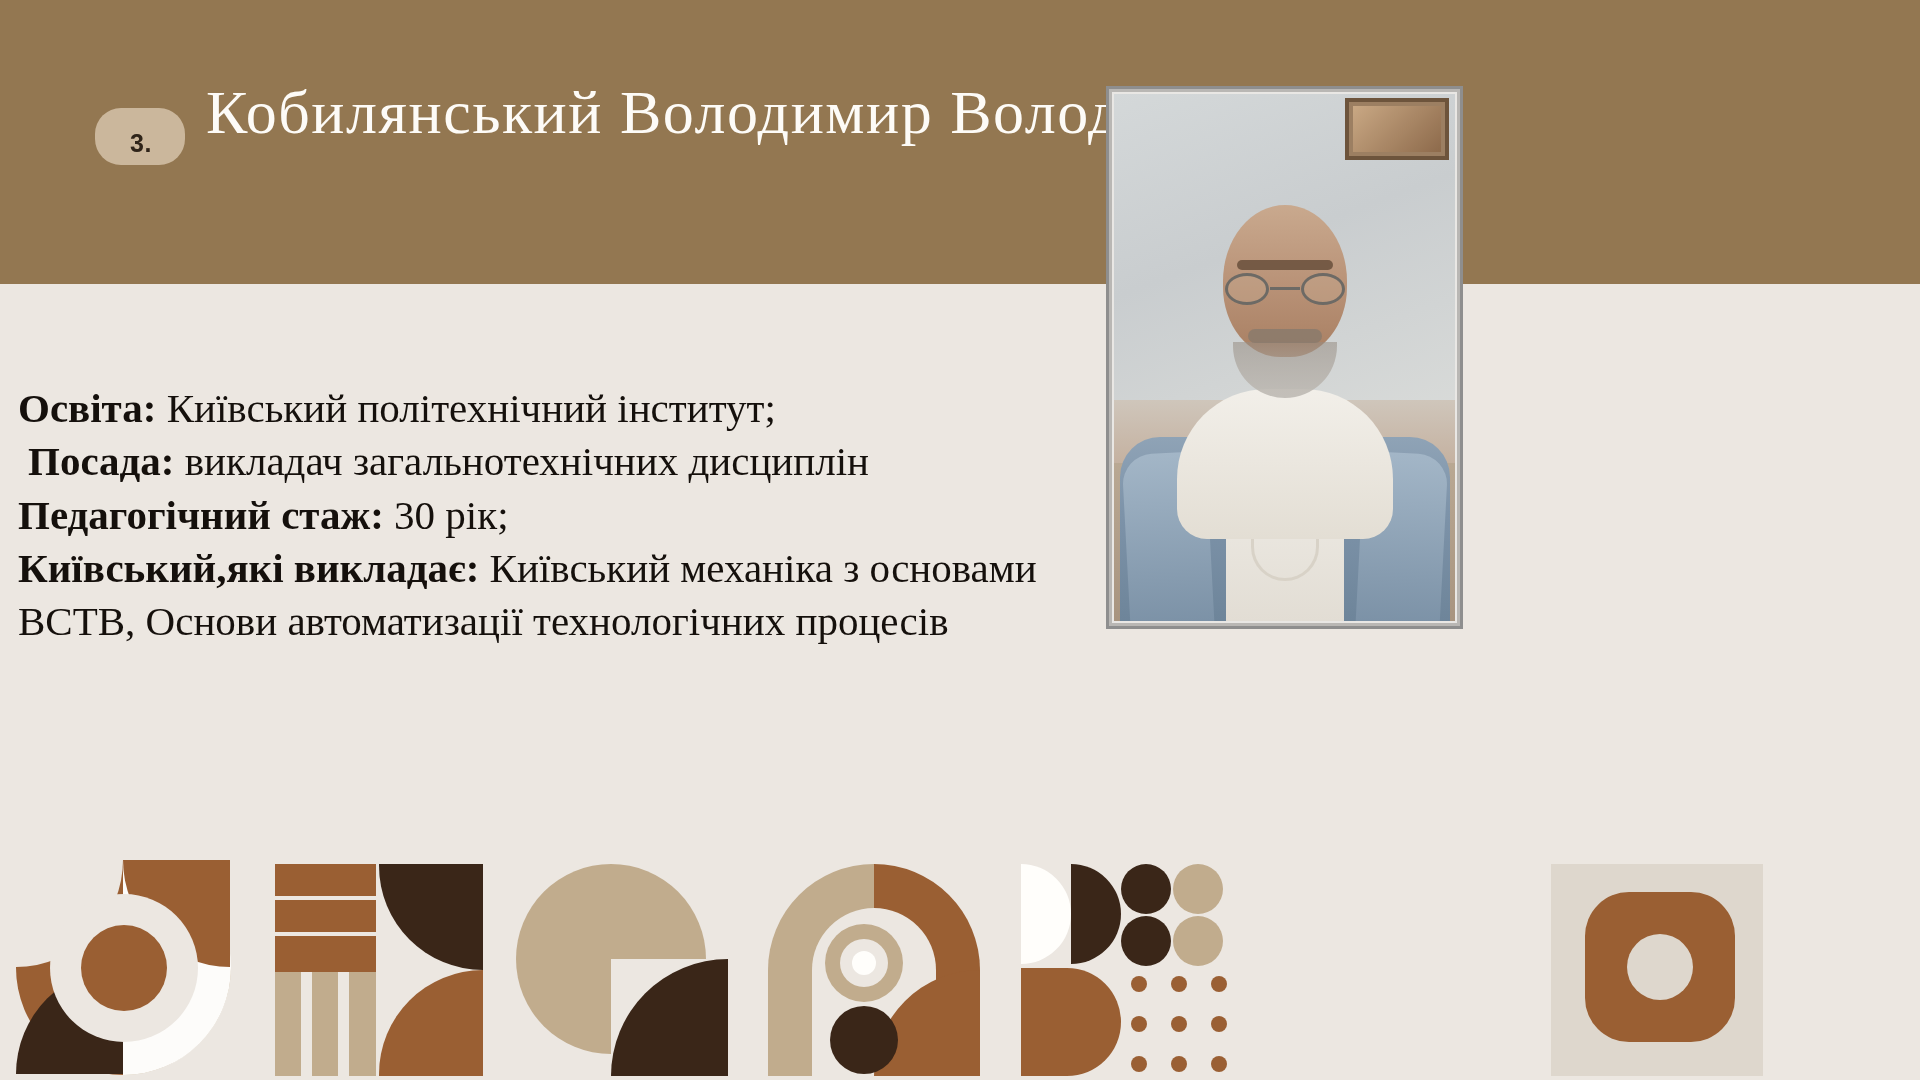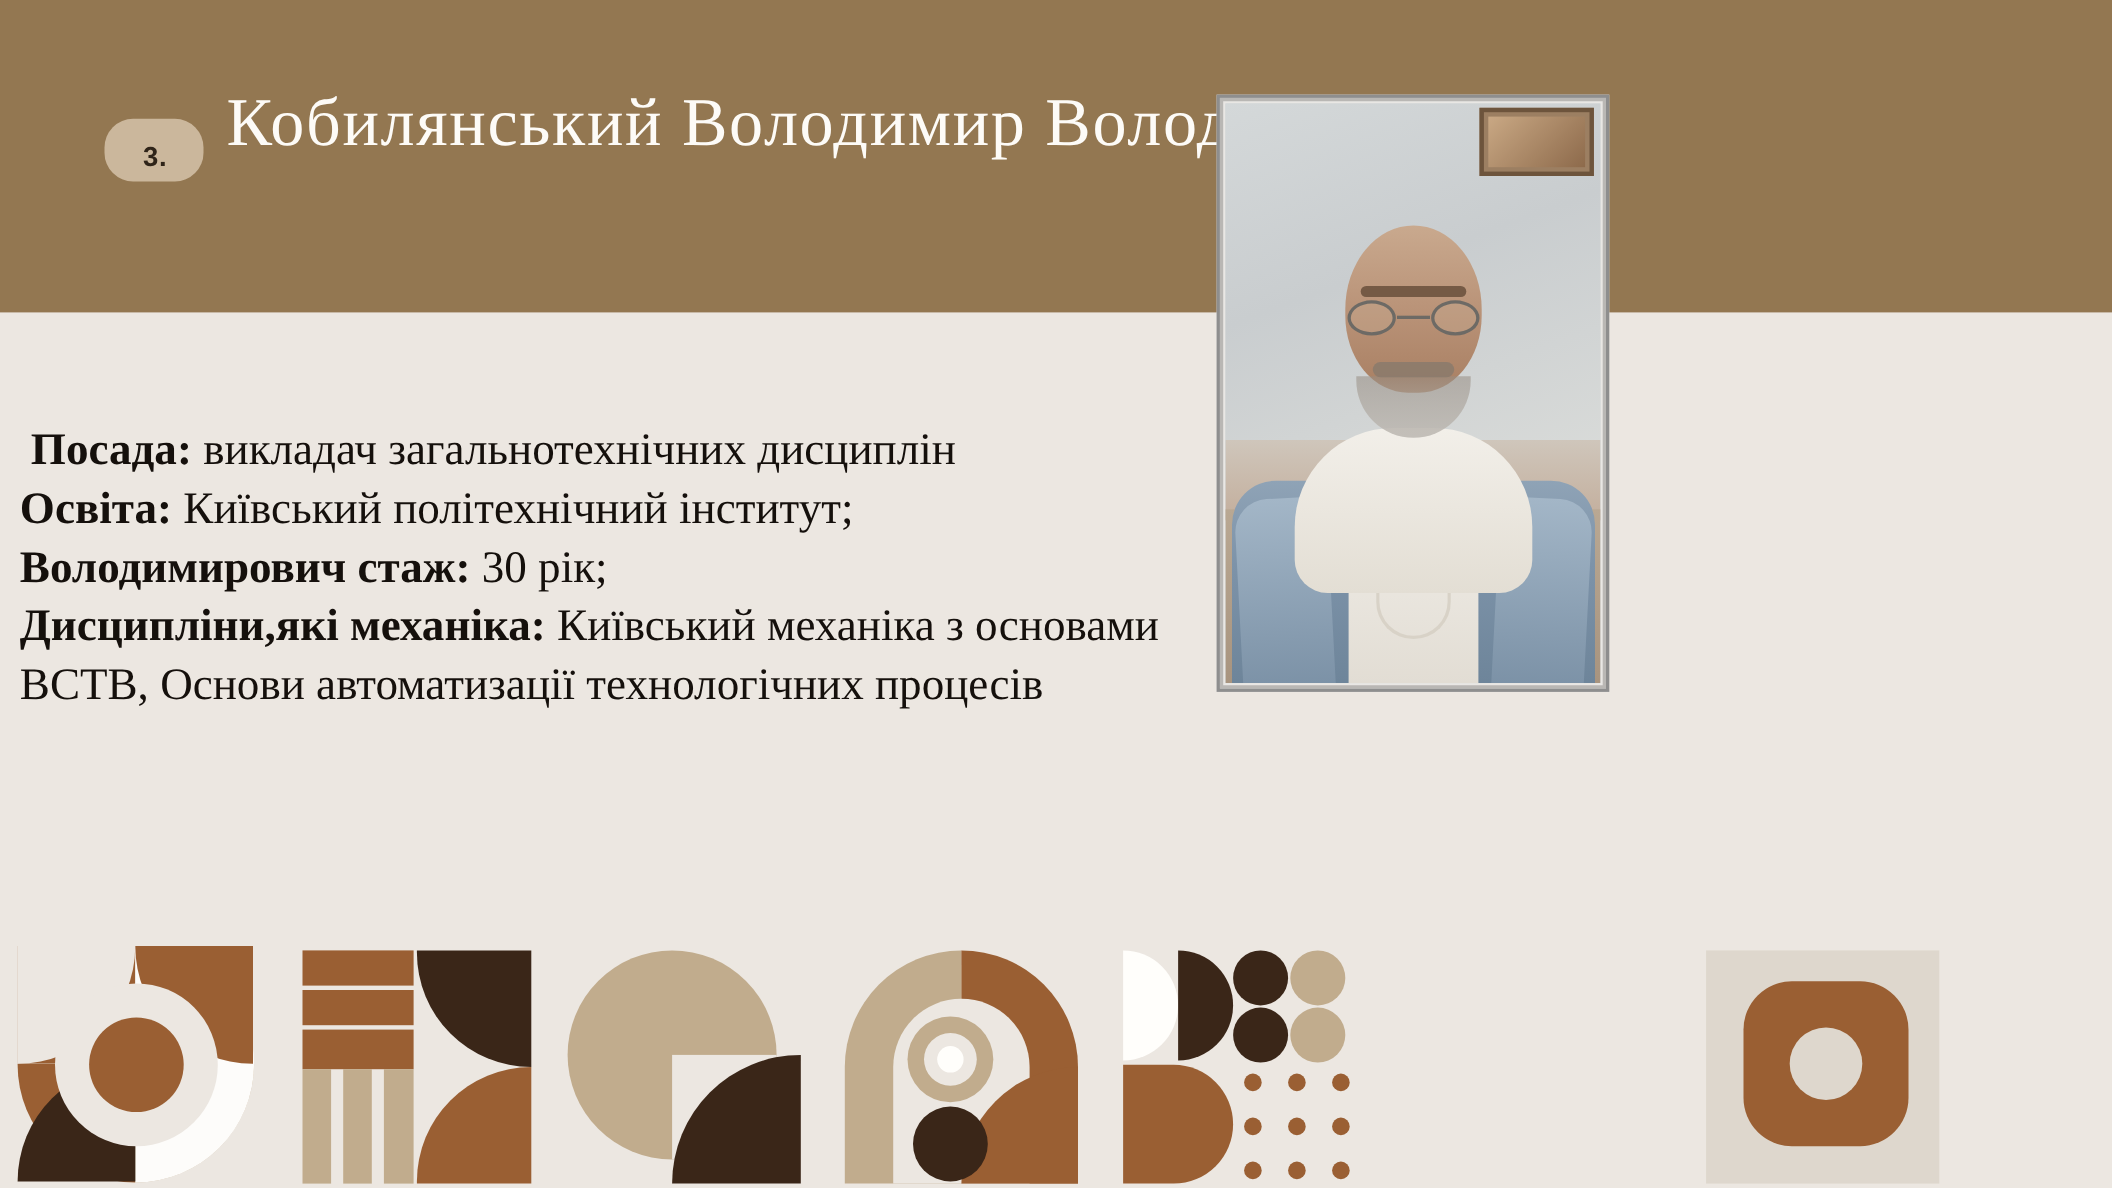--- a/index.html
+++ b/index.html
@@ -210,30 +210,30 @@
   <div class="header-band"></div>
 
   <div class="number-badge">
     <span>3.</span>
   </div>
 
   <div class="slide-title">Кобилянський Володимир Володимирович</div>
 
   <div class="body-text">
     <div class="ln">
+      <b>Освіта:</b><span> Київський політехнічний інститут;</span>
+    </div>
+    <div class="ln">
       <span class="lead-space"></span><b>Посада:</b><span> викладач загальнотехнічних дисциплін</span>
     </div>
     <div class="ln">
-      <b>Освіта:</b><span> Київський політехнічний інститут;</span>
-    </div>
-    <div class="ln">
-      <b>Володимирович стаж:</b><span> 30 рік;</span>
+      <b>Педагогічний стаж:</b><span> 30 рік;</span>
     </div>
     <div class="ln wrap">
-      <b>Дисципліни,які механіка:</b><span> Київський механіка з основами ВСТВ, Основи автоматизації технологічних процесів</span>
+      <b>Київський,які викладає:</b><span> Київський механіка з основами ВСТВ, Основи автоматизації технологічних процесів</span>
     </div>
   </div>
 
   <div class="photo-frame">
     <div class="photo-inner">
       <div class="ph-wall"></div>
       <div class="ph-wall2"></div>
       <div class="ph-lowwall"></div>
       <div class="ph-picture"></div>
       <div class="ph-vest"></div>

